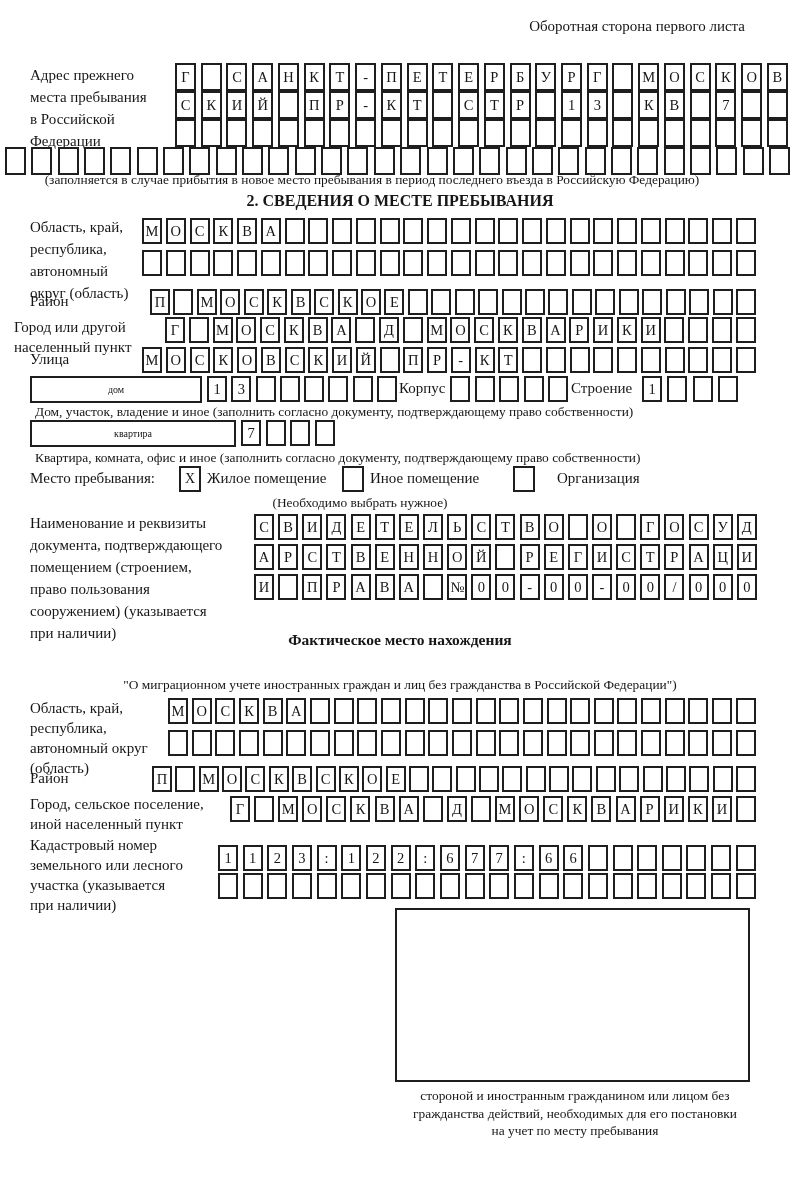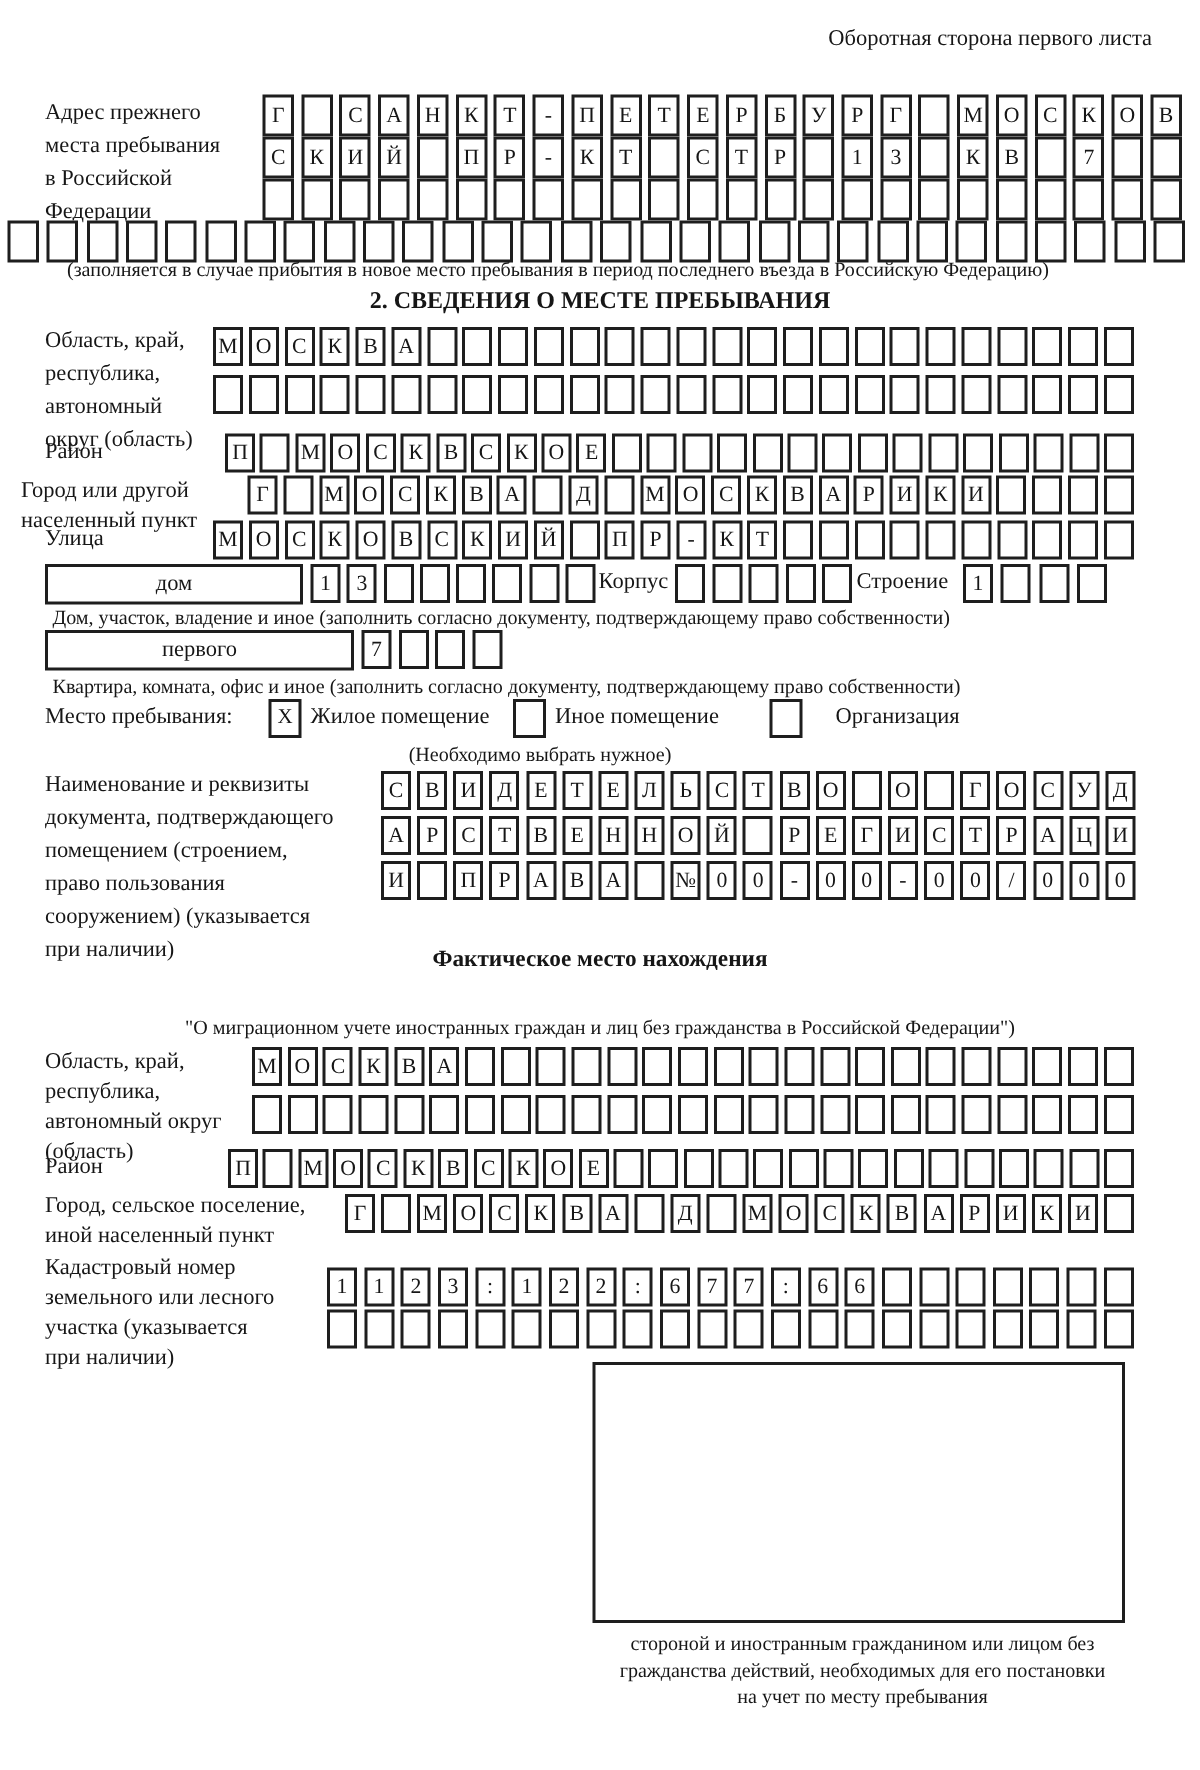--- a/index.html
+++ b/index.html
@@ -1,30 +1,30 @@
 <!DOCTYPE html>
 <html><head>
 <meta charset="utf-8">
 <style>
   html,body{margin:0;padding:0;background:#fff;}
   .page{position:relative;width:800px;height:1180px;background:#ffffff;overflow:hidden;
         font-family:"Liberation Serif","DejaVu Serif",serif;color:#161616;}
-  .abs{position:absolute;padding-left:23px;}
+  .abs{position:absolute;}
   .lbl{position:absolute;font-size:15px;}
   .lbl div{line-height:20px;}
   .lbl.lh22 div{line-height:22px;}
   .cap{position:absolute;font-size:13.4px;line-height:17px;}
   .center{text-align:center;}
   .title{position:absolute;left:0;width:800px;text-align:center;font-weight:bold;font-size:16px;}
   .grid{position:absolute;display:flex;justify-content:space-between;}
   .grid .c{flex:0 0 20px;height:26px;border:2px solid #1e1e1e;box-sizing:border-box;
            display:flex;align-items:center;justify-content:center;font-size:14.5px;background:#fff;}
   .grid.tall .c{flex-basis:21px;height:28px;}
   .typebox{position:absolute;border:2px solid #1e1e1e;box-sizing:border-box;height:27px;
-           display:flex;align-items:center;justify-content:center;font-size:15px;background:#fff;}
+           display:flex;align-items:center;justify-content:center;font-size:10px;background:#fff;}
   .checkbox{position:absolute;width:22px;height:26px;border:2px solid #1e1e1e;box-sizing:border-box;
             display:flex;align-items:center;justify-content:center;font-size:14px;background:#fff;}
   .inline-lbl{position:absolute;font-size:15px;}
   .mark-box{position:absolute;left:395px;top:908px;width:355px;height:174px;border:2px solid #1e1e1e;
             box-sizing:border-box;background:#fff;}
 </style>
 </head>
 <body>
 
 <div class="page">
@@ -327,21 +327,21 @@
     </div>
   <div class="inline-lbl" style="left:571px;top:380px;">Строение</div>
   <div class="grid" style="left:642px;top:376px;width:96px;">
       <span class="c">1</span>
       <span class="c"></span>
       <span class="c"></span>
       <span class="c"></span>
     </div>
   <div class="cap" style="left:35px;top:403px;width:720px;">Дом, участок, владение и иное (заполнить согласно документу, подтверждающему право собственности)</div>
 
-  <div class="typebox" style="left:30px;top:420px;width:206px;">первого</div>
+  <div class="typebox" style="left:30px;top:420px;width:206px;">квартира</div>
   <div class="grid" style="left:241px;top:420px;width:94px;">
       <span class="c">7</span>
       <span class="c"></span>
       <span class="c"></span>
       <span class="c"></span>
     </div>
   <div class="cap" style="left:35px;top:449px;width:720px;">Квартира, комната, офис и иное (заполнить согласно документу, подтверждающему право собственности)</div>
 
   <div class="inline-lbl" style="left:30px;top:470px;">Место пребывания:</div>
   <div class="checkbox" style="left:179px;top:466px;">X</div>

